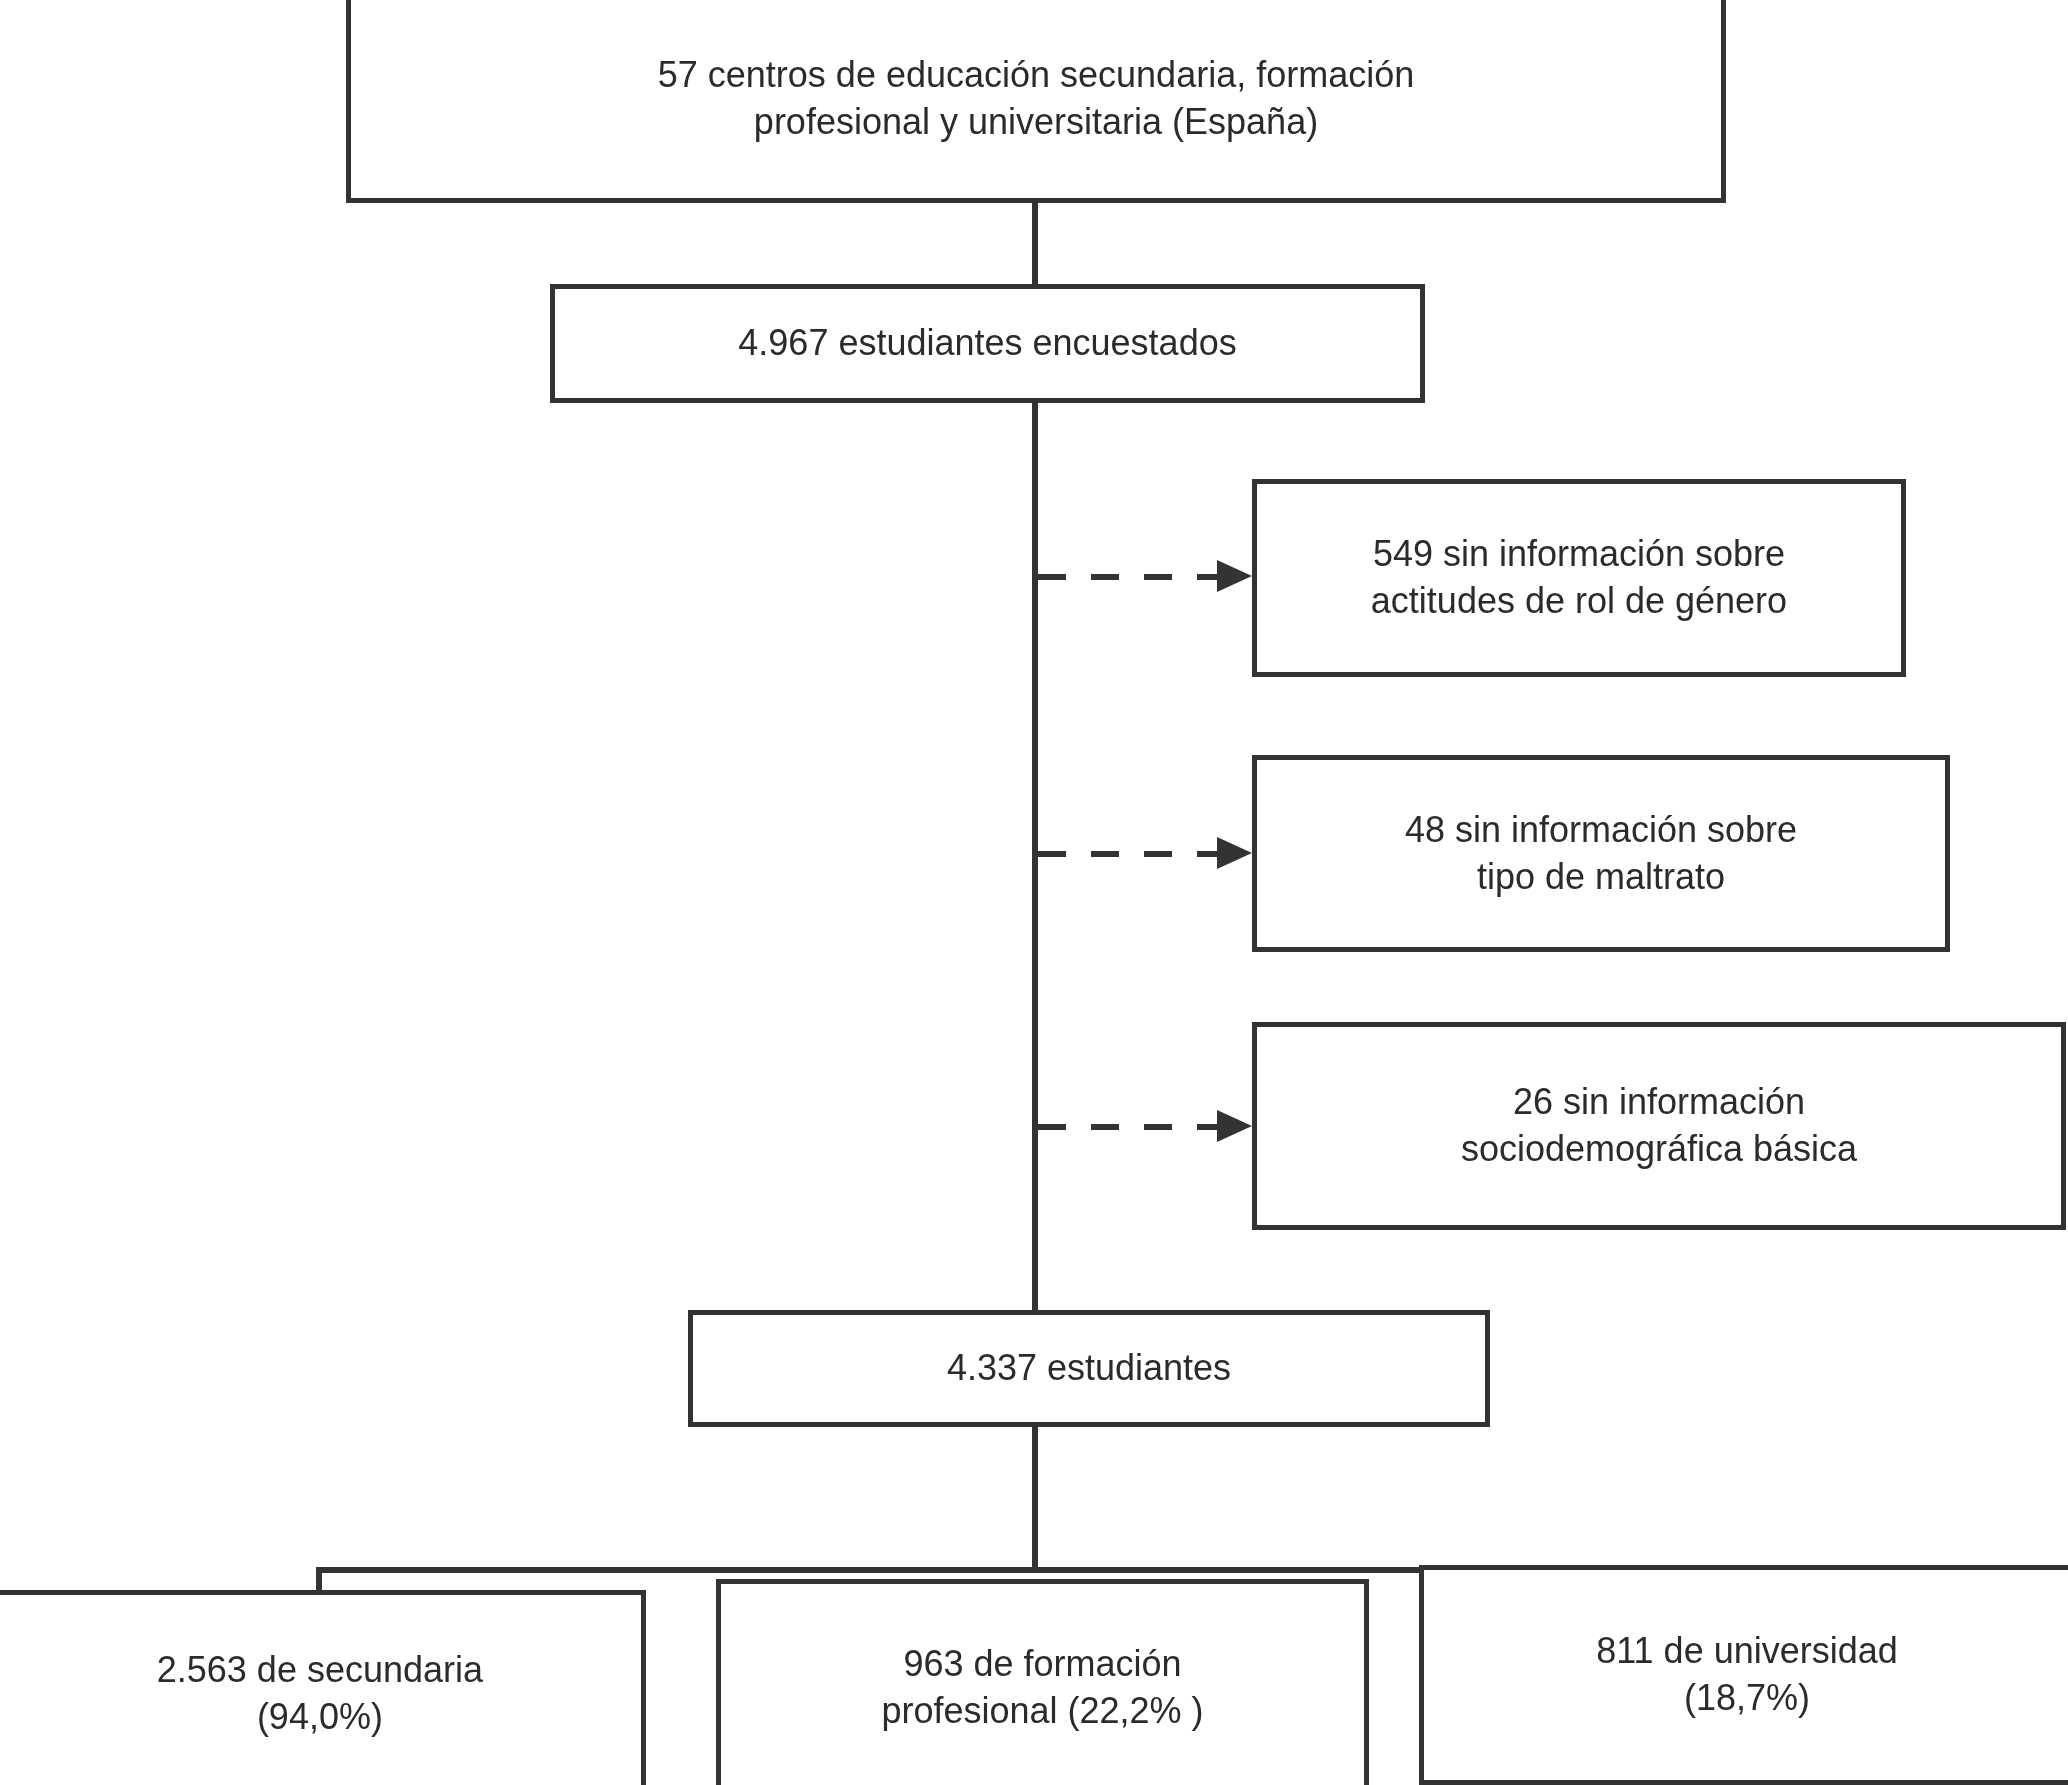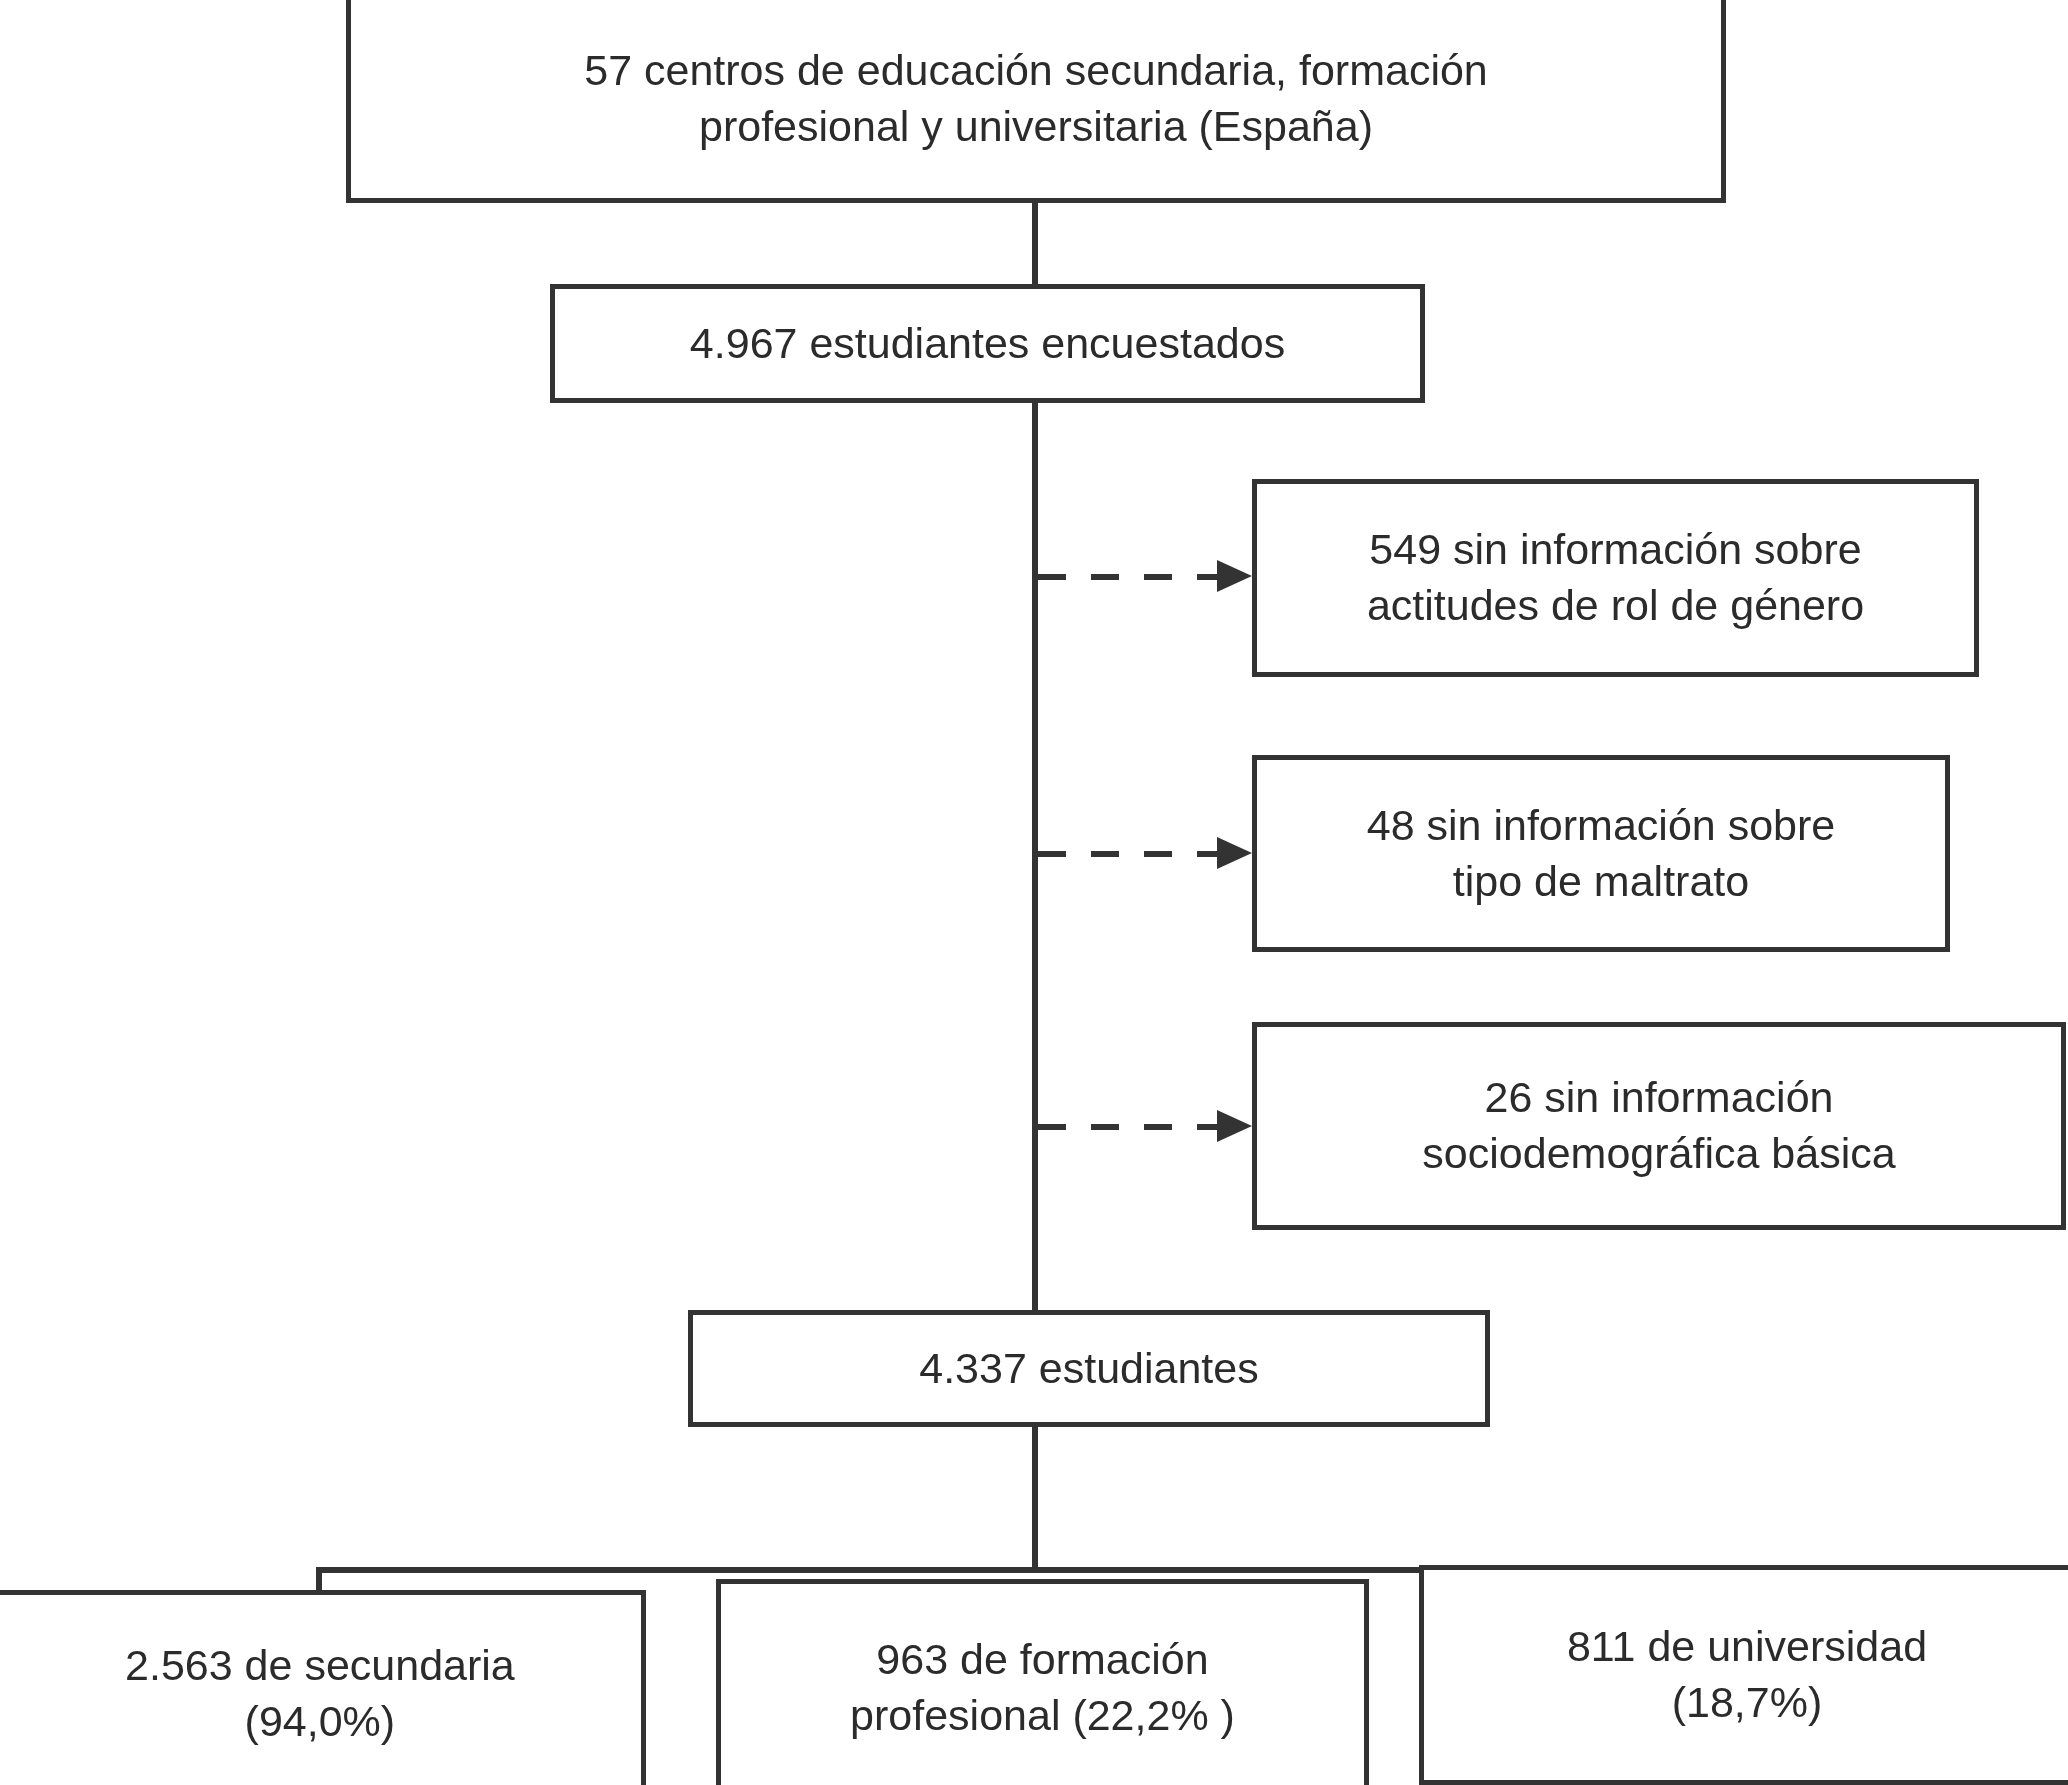--- a/index.html
+++ b/index.html
@@ -21,21 +21,21 @@
     box-sizing: border-box;
     border: 5.8px solid #333333;
     background: #ffffff;
     display: flex;
     align-items: center;
     justify-content: center;
     text-align: center;
     z-index: 5;
   }
   .box .txt {
-    font-size: 43px;
+    font-size: 36px;
     line-height: 1.30;
     color: #2b2b2b;
     letter-spacing: 0px;
     white-space: pre-line;
     padding: 0 11.6px;
   }
   
   .vline {
     position: absolute;
     width: 5.8px;
@@ -99,21 +99,21 @@
 
   <div class="box" style="left:550px; top:284px; width:875px; height:119px;">
     <span class="txt">4.967 estudiantes encuestados</span>
   </div>
 
   <div class="dashrow" style="left:1038px; top:560px; width:214px;">
     <div class="dash" style="width:179px;"></div>
     <div class="head" style="left:179px;"></div>
   </div>
 
-  <div class="box" style="left:1252px; top:479px; width:727px; height:198px;">
+  <div class="box" style="left:1252px; top:479px; width:654px; height:198px;">
     <span class="txt">549 sin información sobre
 actitudes de rol de género</span>
   </div>
 
   <div class="dashrow" style="left:1038px; top:837px; width:214px;">
     <div class="dash" style="width:179px;"></div>
     <div class="head" style="left:179px;"></div>
   </div>
 
   <div class="box" style="left:1252px; top:755px; width:698px; height:197px;">

